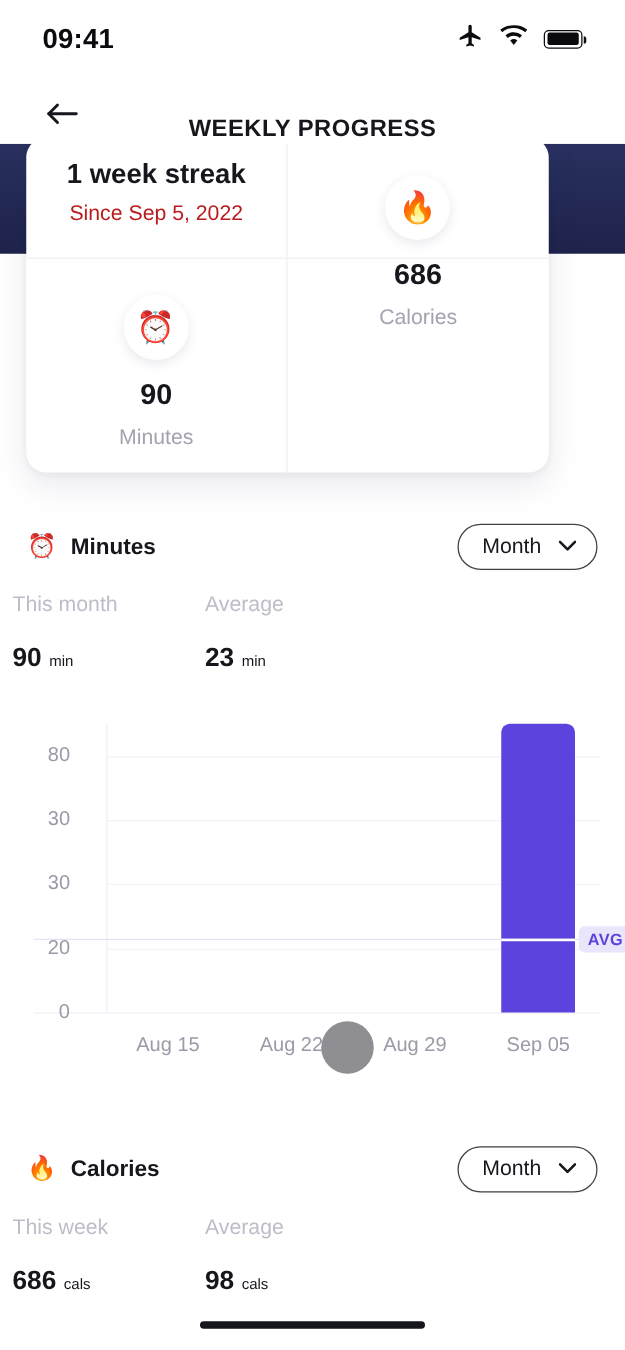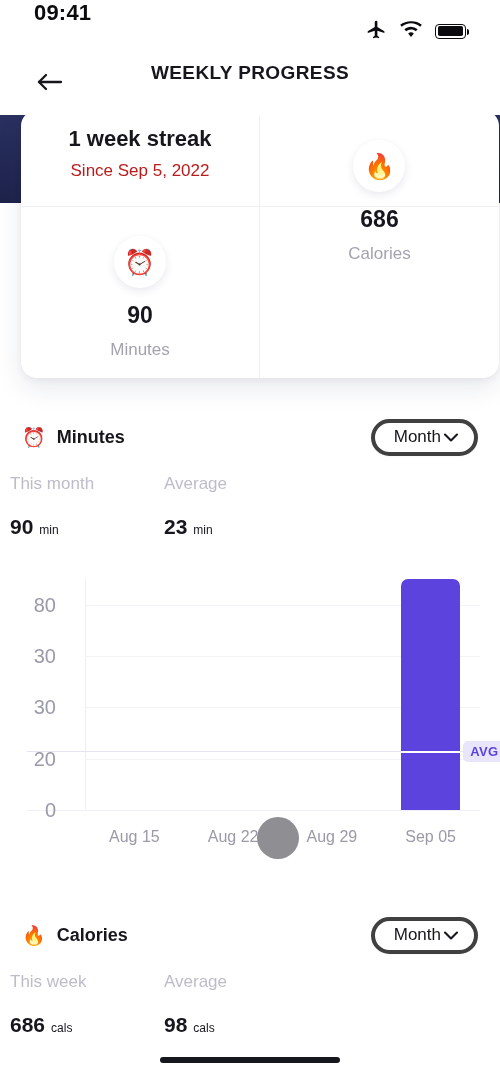--- a/index.html
+++ b/index.html
@@ -7,61 +7,61 @@
     width:500px; height:1080px;
     font-family:"Liberation Sans", sans-serif;
     background:#FBFBFD;
     overflow:hidden;
   }
   .phone { position:relative; width:500px; height:1080px; background:#FFFFFF; }
 
   
   .statusbar {
     position:absolute; top:0; left:0; width:500px; height:62px;
-    display:flex; justify-content:space-between;
+    display:flex; align-items:center; justify-content:space-between;
     padding:0 34px; background:#FFFFFF; z-index:40;
   }
   .clock { font-size:22px; font-weight:700; color:#0B0B0F; letter-spacing:.2px; }
   .status-icons { display:flex; align-items:center; gap:13px; }
   .ic-airplane { display:block; }
   .ic-wifi { display:block; }
   .battery {
     width:31px; height:15px; border:1.6px solid #0B0B0F; border-radius:4px;
     position:relative; display:flex; align-items:center; padding:1.6px;
   }
   .battery::after {
     content:""; position:absolute; right:-4px; top:4px;
     width:2.4px; height:6px; background:#0B0B0F; border-radius:0 2px 2px 0;
   }
   .battery-fill { width:100%; height:100%; background:#0B0B0F; border-radius:1.8px; }
 
   
   .header {
     position:absolute; top:62px; left:0; width:500px; height:53px;
-    display:flex; align-items:flex-start; background:#FFFFFF; z-index:40;
+    display:flex; align-items:flex-end; background:#FFFFFF; z-index:40;
   }
   .back-btn {
     position:absolute; left:28px; width:44px; height:44px;
     display:flex; align-items:center; justify-content:center; cursor:pointer;
   }
   .page-title {
     width:100%; text-align:center; font-size:19px; font-weight:700;
     color:#16161D; letter-spacing:.4px;
   }
 
   
   .hero {
     position:absolute; top:115px; left:0; width:500px; height:88px;
     background:linear-gradient(180deg,#2A3160 0%,#1E234B 100%);
     z-index:5;
   }
 
   
   .summary-card {
-    position:absolute; top:110px; left:21px; width:478px; height:268px;
+    position:absolute; top:110px; left:21px; width:418px; height:268px;
     background:#FFFFFF; border-radius:16px; z-index:10;
     box-shadow:0 10px 26px rgba(30,35,75,.10), 0 2px 6px rgba(30,35,75,.05);
     overflow:hidden;
   }
   .card-grid { display:grid; grid-template-columns:1fr 1fr; height:100%; }
   .card-cell { position:relative; display:flex; flex-direction:column;
                align-items:center; justify-content:flex-start; }
   .card-cell.left { border-right:1px solid #EFEFF4; }
   .cell-top { height:96px; display:flex; flex-direction:column;
               align-items:center; justify-content:flex-end; padding-bottom:25px;
@@ -83,36 +83,36 @@
   .metric-label { font-size:17px; color:#A3A3B0; margin-top:13px; }
 
   
   .section { position:absolute; left:0; width:500px; }
   .sec-head { display:flex; align-items:center; justify-content:space-between;
               padding:0 22px; height:30px; }
   .sec-title-wrap { display:flex; align-items:center; gap:11px; }
   .sec-emoji { font-size:19px; line-height:1; }
   .sec-title { font-size:18px; font-weight:700; color:#16161D; }
   .pill {
-    display:flex; align-items:center; gap:3px;
-    height:37px; padding:0 16px 0 19px; border:4px solid #404040;
+    display:flex; align-items:center; gap:14px;
+    height:37px; padding:0 16px 0 19px; border:1px solid #404040;
     border-radius:19px; background:#FFFFFF; cursor:pointer;
     box-shadow:0 1px 2px rgba(30,35,75,.03);
   }
   .pill-label { font-size:17px; color:#16161D; }
   .stats-row { display:flex; padding:0 10px; margin-top:22px; }
   .stat-col { width:154px; }
   .stat-col-head { font-size:17px; color:#BDBDC9; }
   .stat-col-val { margin-top:21px; display:flex; align-items:baseline; gap:6px; }
   .stat-num { font-size:21px; font-weight:700; color:#16161D; }
   .stat-unit { font-size:12px; color:#16161D; }
 
   
   .chart { position:absolute; left:0; top:565px; width:500px; height:320px; }
-  .ytick { position:absolute; left:0; font-size:20px; color:#9A9AA8;
+  .ytick { position:absolute; left:0; font-size:16px; color:#9A9AA8;
            transform:translateY(-50%); text-align:right; width:56px; }
   .gridline { position:absolute; left:0; width:100%; height:1px;
               background:#F4F1FA; }
   .axis-v { position:absolute; left:85px; top:14px; width:1px; height:231px;
             background:#F0EDF7; }
   .axis-h { position:absolute; left:27px; top:245px; width:453px; height:1px;
             background:#F2EFF8; }
   .bar {
     position:absolute; border-radius:7px 7px 0 0;
   }

